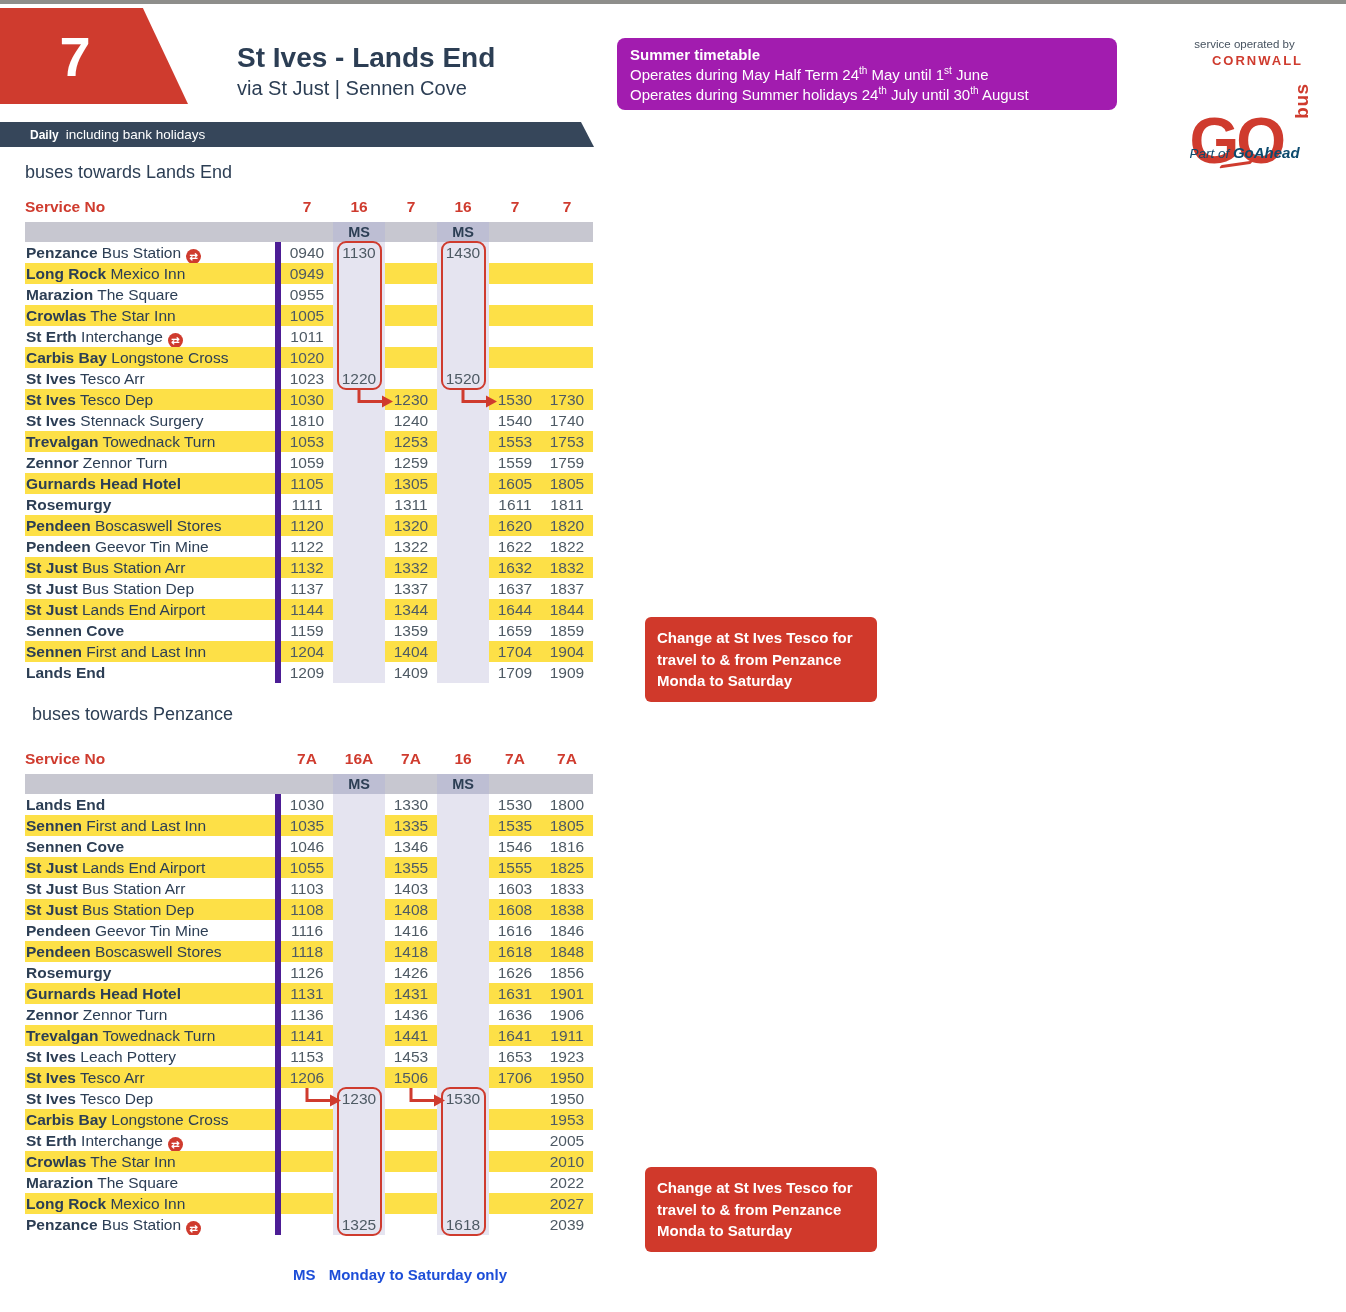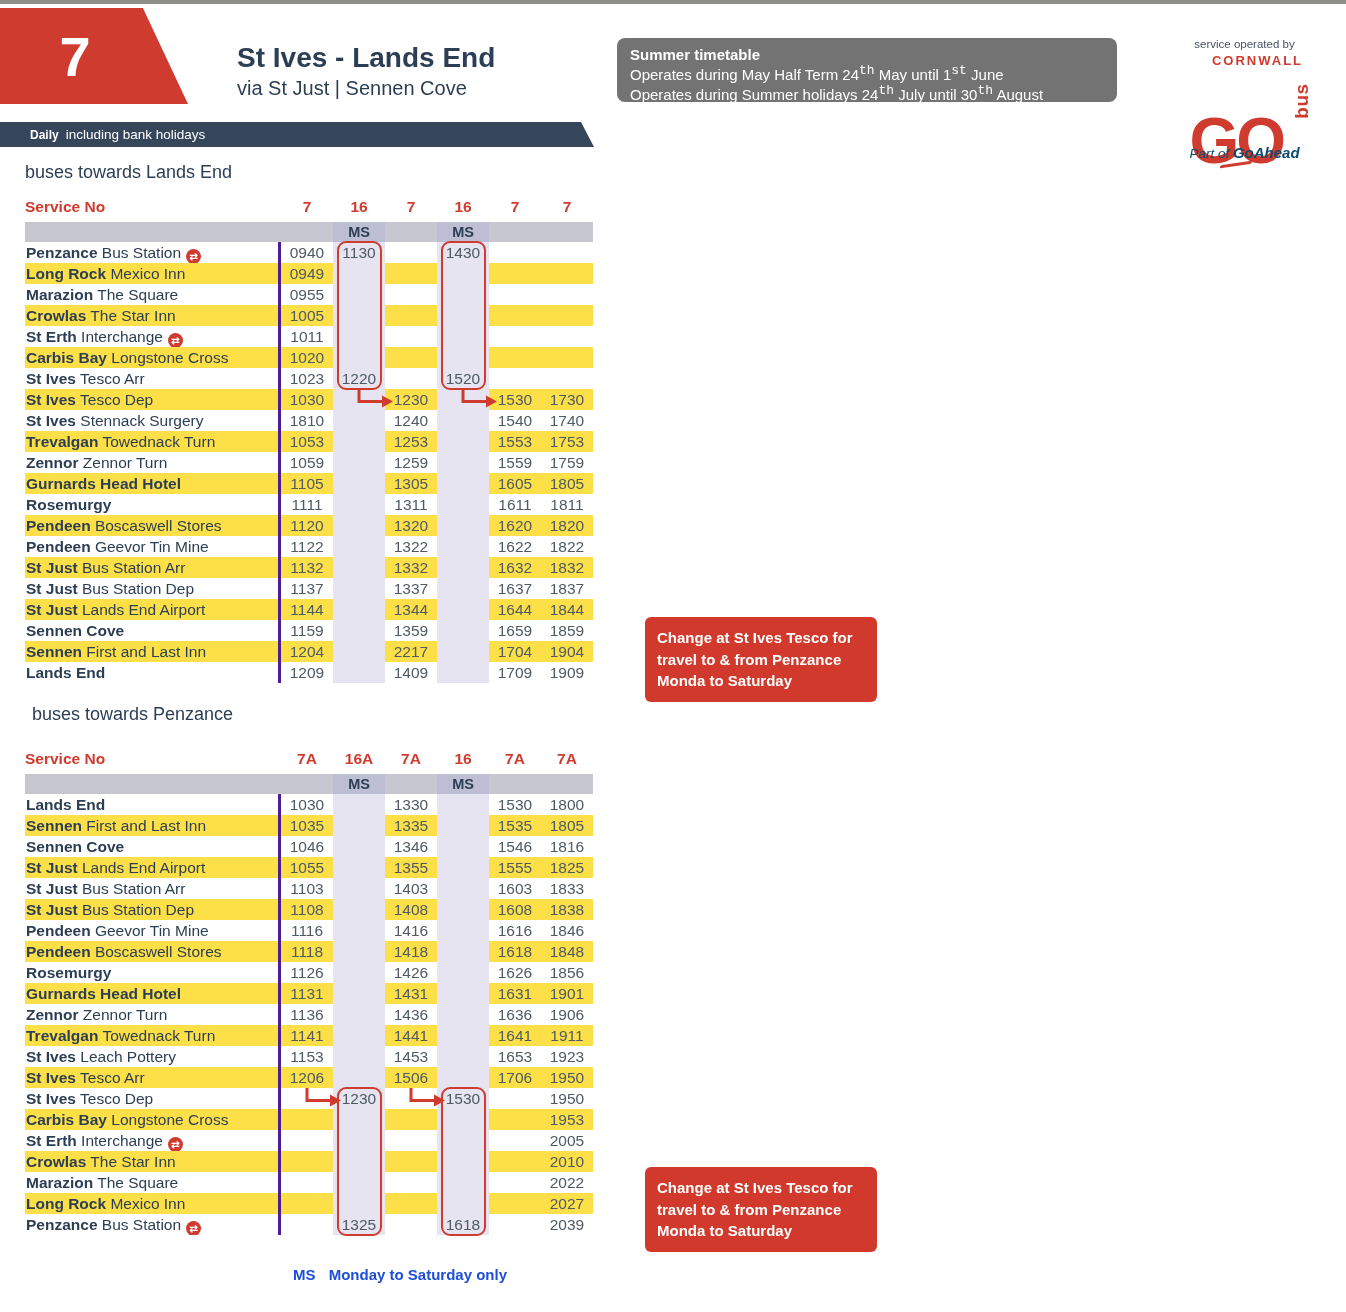--- a/index.html
+++ b/index.html
@@ -12,25 +12,25 @@
   .route-badge{position:absolute;left:0;top:8px;width:188px;height:96px;background:#cf3b2e;
                clip-path:polygon(0 0,76% 0,100% 100%,0 100%);
                display:flex;align-items:center;justify-content:center;}
   .route-num{color:#fff;font-size:56px;font-weight:bold;margin-right:38px;}
 
   .title-block{position:absolute;left:237px;top:42px;}
   .title{font-size:28px;font-weight:bold;color:#2c3e54;}
   .subtitle{font-size:20px;color:#2c3e54;margin-top:3px;}
 
   
-  .summer-box{position:absolute;left:617px;top:38px;width:500px;height:64px;background:#737373;
+  .summer-box{position:absolute;left:617px;top:38px;width:500px;height:72px;background:#a21caf;
               border-radius:8px;color:#fff;padding:7px 13px;box-sizing:border-box;
               font-size:15px;line-height:20px;}
   .summer-title{font-weight:bold;}
-  .summer-line sup{font-size:13px;line-height:0;font-family:Liberation Mono, monospace;}
+  .summer-line sup{font-size:10px;line-height:0;}
 
   
   .logo{position:absolute;left:1172px;top:38px;width:145px;text-align:center;}
   .logo-op{font-size:11.5px;color:#46525f;}
   .logo-cornwall{color:#cf3b2e;font-weight:bold;font-size:13px;letter-spacing:2px;margin-top:3px;padding-left:26px;}
   .logo-brand{position:relative;height:62px;margin-top:0;}
   .logo-go{position:absolute;right:34px;top:-6px;font-size:64px;font-weight:800;color:#cf3b2e;
            line-height:62px;letter-spacing:-3px;margin-top:48px;}
   .logo-bus{position:absolute;right:-2px;top:22px;color:#cf3b2e;font-weight:bold;font-size:19px;
             transform:rotate(-90deg);letter-spacing:.5px;}
@@ -56,21 +56,21 @@
   #table1{top:748px;}
   .svc-row{position:relative;height:26px;}
   .svc-label{position:absolute;left:0;top:2px;color:#cf3b2e;font-weight:bold;font-size:15.5px;}
   .svc-num{position:absolute;top:2px;width:52px;text-align:center;color:#cf3b2e;font-weight:bold;font-size:15.5px;}
   .band{position:relative;height:20px;background:#c7c7d0;}
   .ms-cell{position:absolute;top:0;width:52px;height:20px;background:#bdbed3;color:#2c3e54;
            font-weight:bold;font-size:14.5px;text-align:center;line-height:20px;}
   .tbody{position:relative;}
   .trow{display:flex;height:21px;line-height:21px;}
   .trow.stripe{background:#fde047;}
-  .stop-cell{width:256px;box-sizing:border-box;border-right:3px solid #4c1d95;font-size:15.5px;
+  .stop-cell{width:256px;box-sizing:border-box;border-right:6px solid #4c1d95;font-size:15.5px;
              color:#2c3e54;padding-left:1px;white-space:nowrap;overflow:hidden;}
   .stop-bold{font-weight:bold;}
   .time-cell{width:52px;text-align:center;font-size:15.5px;color:#4e5a64;}
   .time-cell.mscol{background:#e5e4f0;}
   .rail-icon{display:inline-block;width:15px;height:15px;border-radius:50%;background:#cf3b2e;color:#fff;
              font-size:10px;line-height:15px;text-align:center;margin-left:5px;vertical-align:-2px;
              font-weight:bold;}
   .redbox{position:absolute;border:2px solid #cf3b2e;border-radius:9px;box-sizing:border-box;pointer-events:none;}
   .arrow-svg{position:absolute;pointer-events:none;}
 
@@ -307,21 +307,21 @@
           <div class="time-cell mscol"></div>
           <div class="time-cell">1359</div>
           <div class="time-cell mscol"></div>
           <div class="time-cell">1659</div>
           <div class="time-cell">1859</div>
         </div>
         <div class="trow stripe">
           <div class="stop-cell"><span class="stop-bold">Sennen</span><span> First and Last Inn</span></div>
           <div class="time-cell">1204</div>
           <div class="time-cell mscol"></div>
-          <div class="time-cell">2217</div>
+          <div class="time-cell">1404</div>
           <div class="time-cell mscol"></div>
           <div class="time-cell">1704</div>
           <div class="time-cell">1904</div>
         </div>
         <div class="trow">
           <div class="stop-cell"><span class="stop-bold">Lands End</span><span></span></div>
           <div class="time-cell">1209</div>
           <div class="time-cell mscol"></div>
           <div class="time-cell">1409</div>
           <div class="time-cell mscol"></div>

